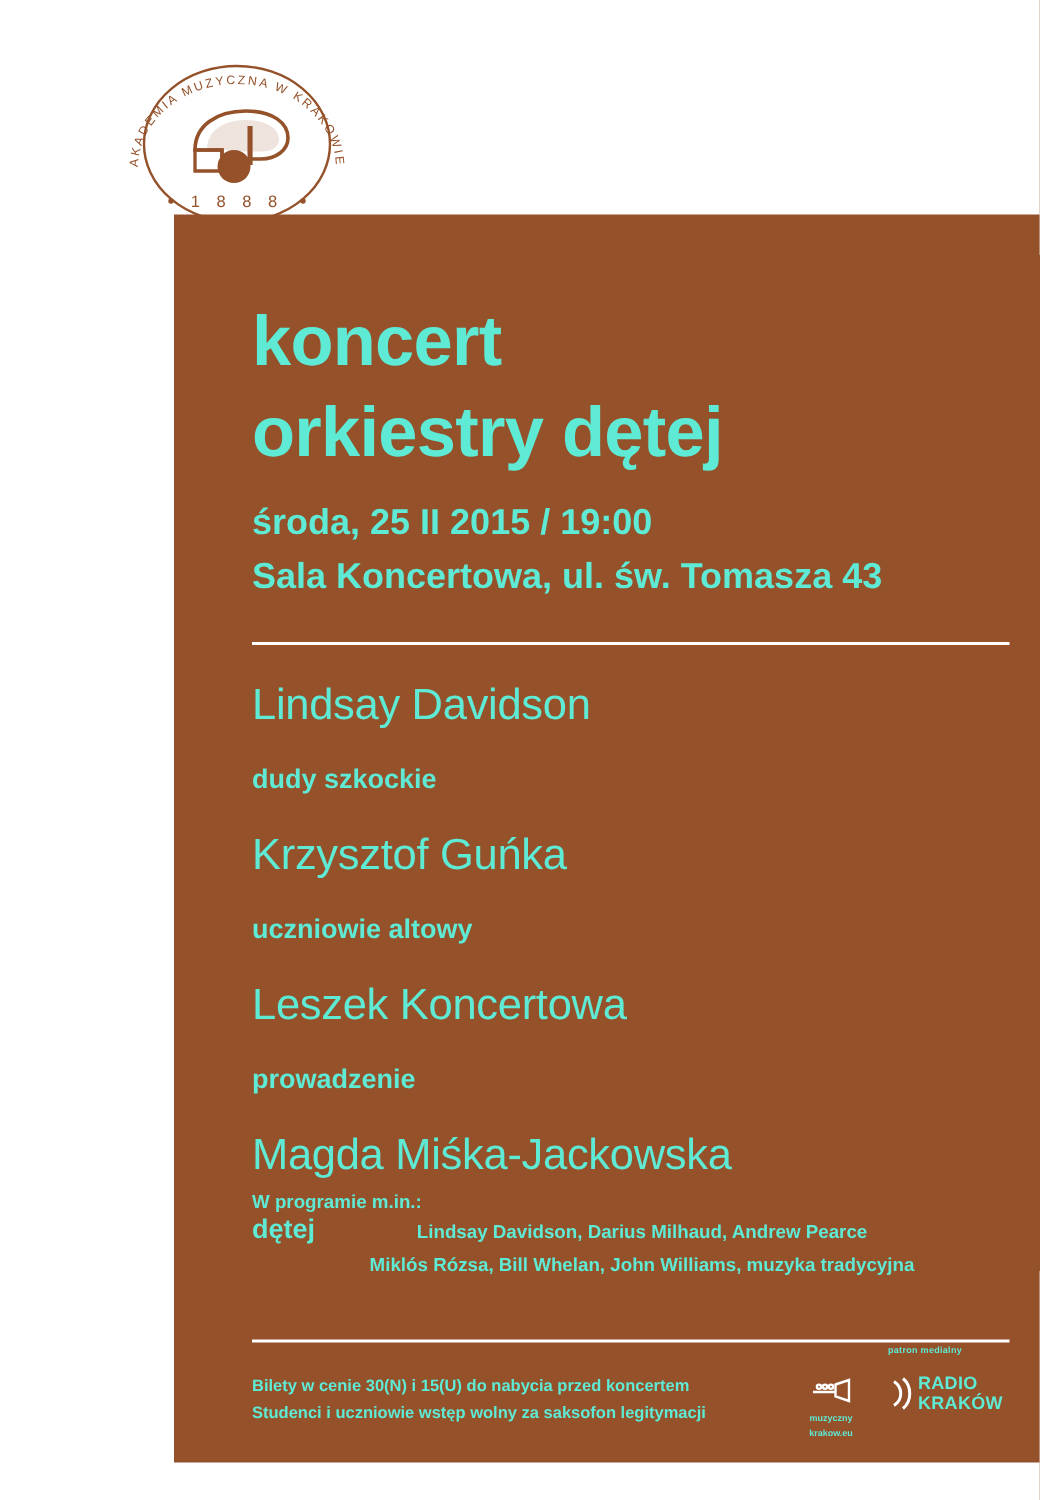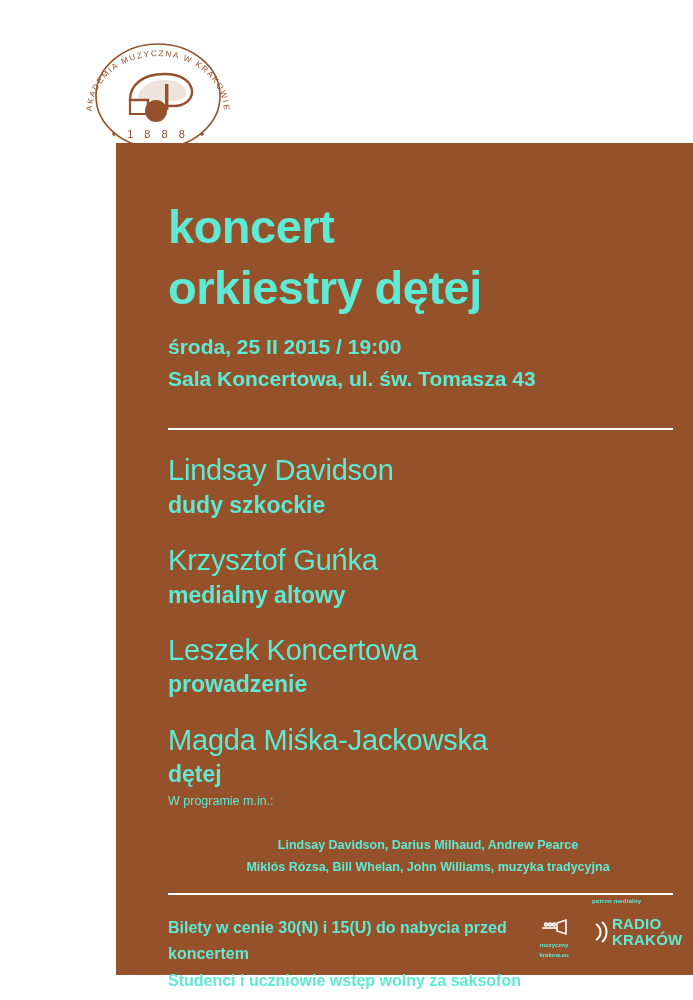--- a/index.html
+++ b/index.html
@@ -53,21 +53,21 @@
   }
 
   
   #whenwhere {
     position: absolute;
     left: 52px;
     top: 188px;
     width: 520px;
   }
   #whenwhere .line {
-    font-size: 21px;
+    font-size: 24px;
     font-weight: bold;
     line-height: 1.52;
     white-space: nowrap;
   }
 
   
   .rule {
     position: absolute;
     left: 52px;
     width: 505px;
@@ -86,56 +86,56 @@
   }
   .performer { margin-bottom: 22px; }
   .performer .name {
     font-size: 29px;
     font-weight: normal;
     line-height: 1.20;
     letter-spacing: -0.2px;
     white-space: nowrap;
   }
   .performer .role {
-    font-size: 23px;
+    font-size: 18px;
     font-weight: bold;
     line-height: 1.35;
-    margin-top: 2px;
+    margin-top: 19px;
     white-space: nowrap;
   }
 
   
   #programme {
     position: absolute;
     left: 52px;
     top: 648px;
     width: 520px;
   }
   #programme .prog-title {
     font-size: 12.5px;
-    font-weight: normal;
+    font-weight: bold;
     line-height: 1.6;
-    margin-bottom: 24px;
+    margin-bottom: 0;
   }
   #programme .prog-line {
     font-size: 12.5px;
     font-weight: bold;
     line-height: 1.75;
     text-align: center;
   }
 
   
   #footer-text {
     position: absolute;
     left: 52px;
     top: 772px;
     width: 360px;
   }
   #footer-text .fline {
-    font-size: 16px;
+    font-size: 11px;
     font-weight: bold;
     line-height: 1.65;
   }
 
   #sponsors {
     position: absolute;
     left: 408px;
     top: 755px;
     width: 160px;
     height: 60px;
@@ -164,21 +164,21 @@
   #logo-radio {
     position: absolute;
     left: 68px;
     top: 18px;
   }
   #logo-radio .rk-wrap {
     display: flex;
     align-items: center;
   }
   #logo-radio .rk-text {
-    font-size: 15px;
+    font-size: 12px;
     font-weight: bold;
     line-height: 1.05;
     letter-spacing: 0.2px;
     margin-left: 4px;
   }
 </style>
 </head>
 <body>
 
 <div id="logo">
@@ -222,21 +222,21 @@
 
   <div class="rule" id="rule-top"></div>
 
   <div id="performers">
     <div class="performer">
       <div class="name">Lindsay Davidson</div>
       <div class="role">dudy szkockie</div>
     </div>
     <div class="performer">
       <div class="name">Krzysztof Guńka</div>
-      <div class="role">medialny altowy</div>
+      <div class="role">uczniowie altowy</div>
     </div>
     <div class="performer">
       <div class="name">Leszek Koncertowa</div>
       <div class="role">prowadzenie</div>
     </div>
     <div class="performer">
       <div class="name">Magda Miśka-Jackowska</div>
       <div class="role">dętej</div>
     </div>
   </div>

